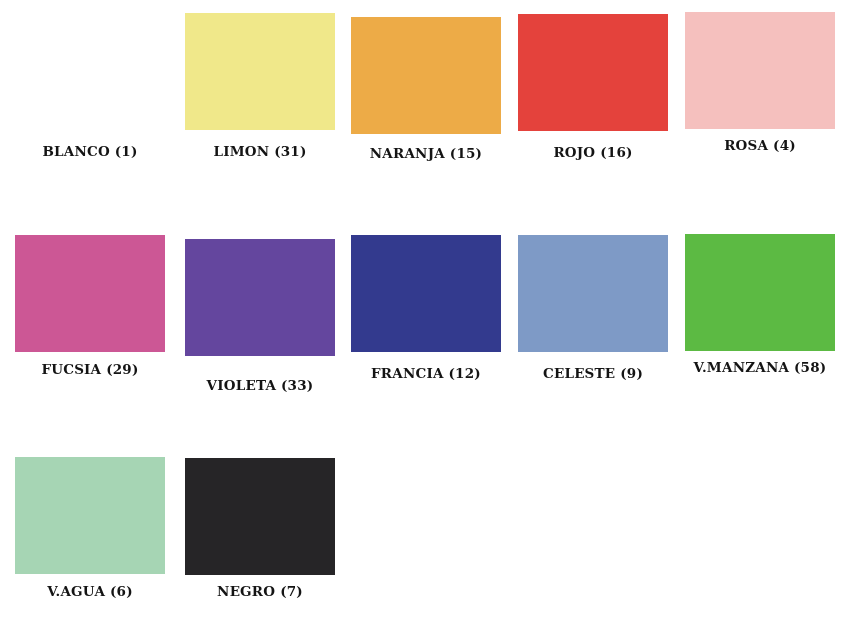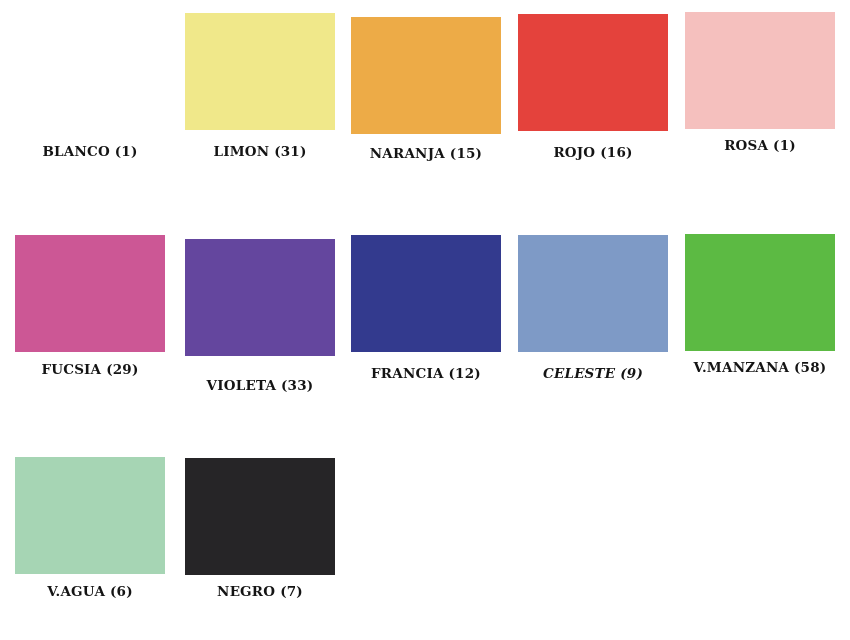--- a/index.html
+++ b/index.html
@@ -65,37 +65,37 @@
     <div class="swatch-cell" style="left: 341px; top: 0px;">
       <div class="swatch-chip" title="NARANJA" style="position: absolute; left: 10px; top: 17px; background: rgb(237, 171, 71);"></div>
       <span class="swatch-label" style="position: absolute; left: 0px; top: 145px;">NARANJA (15)</span>
     </div>
     <div class="swatch-cell" style="left: 508px; top: 0px;">
       <div class="swatch-chip" title="ROJO" style="position: absolute; left: 10px; top: 14px; background: rgb(228, 66, 60);"></div>
       <span class="swatch-label" style="position: absolute; left: 0px; top: 144px;">ROJO (16)</span>
     </div>
     <div class="swatch-cell" style="left: 675px; top: 0px;">
       <div class="swatch-chip" title="ROSA" style="position: absolute; left: 10px; top: 12px; background: rgb(245, 192, 190);"></div>
-      <span class="swatch-label" style="position: absolute; left: 0px; top: 137px;">ROSA (1)</span>
+      <span class="swatch-label" style="position: absolute; left: 0px; top: 137px;">ROSA (4)</span>
     </div>
     <div class="swatch-cell" style="left: 5px; top: 0px;">
       <div class="swatch-chip" title="FUCSIA" style="position: absolute; left: 10px; top: 235px; background: rgb(204, 87, 149);"></div>
       <span class="swatch-label" style="position: absolute; left: 0px; top: 361px;">FUCSIA (29)</span>
     </div>
     <div class="swatch-cell" style="left: 175px; top: 0px;">
       <div class="swatch-chip" title="VIOLETA" style="position: absolute; left: 10px; top: 239px; background: rgb(100, 70, 158);"></div>
       <span class="swatch-label" style="position: absolute; left: 0px; top: 369px; margin-top: 8px;">VIOLETA (33)</span>
     </div>
     <div class="swatch-cell" style="left: 341px; top: 0px;">
       <div class="swatch-chip" title="FRANCIA" style="position: absolute; left: 10px; top: 235px; background: rgb(51, 58, 142);"></div>
       <span class="swatch-label" style="position: absolute; left: 0px; top: 365px;">FRANCIA (12)</span>
     </div>
     <div class="swatch-cell" style="left: 508px; top: 0px;">
       <div class="swatch-chip" title="CELESTE" style="position: absolute; left: 10px; top: 235px; background: rgb(126, 154, 198);"></div>
-      <span class="swatch-label" style="position: absolute; left: 0px; top: 365px; font-style: italic;">CELESTE (9)</span>
+      <span class="swatch-label" style="position: absolute; left: 0px; top: 365px;">CELESTE (9)</span>
     </div>
     <div class="swatch-cell" style="left: 675px; top: 0px;">
       <div class="swatch-chip" title="V.MANZANA" style="position: absolute; left: 10px; top: 234px; background: rgb(92, 186, 67);"></div>
       <span class="swatch-label" style="position: absolute; left: 0px; top: 359px;">V.MANZANA (58)</span>
     </div>
     <div class="swatch-cell" style="left: 5px; top: 0px;">
       <div class="swatch-chip" title="V.AGUA" style="position: absolute; left: 10px; top: 457px; background: rgb(166, 213, 180);"></div>
       <span class="swatch-label" style="position: absolute; left: 0px; top: 583px;">V.AGUA (6)</span>
     </div>
     <div class="swatch-cell" style="left: 175px; top: 0px;">

